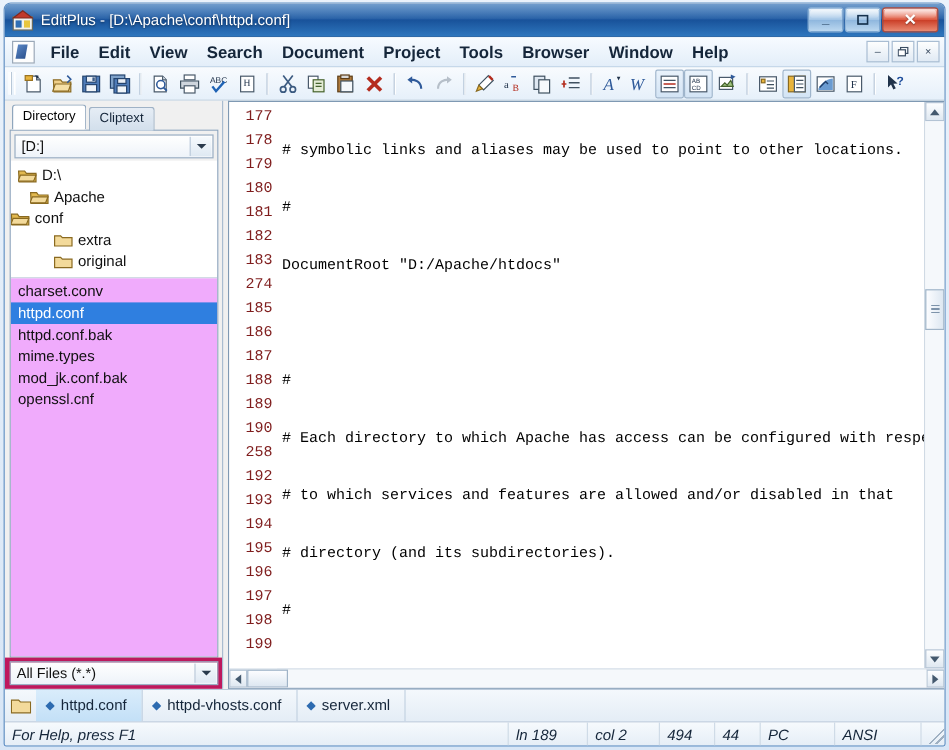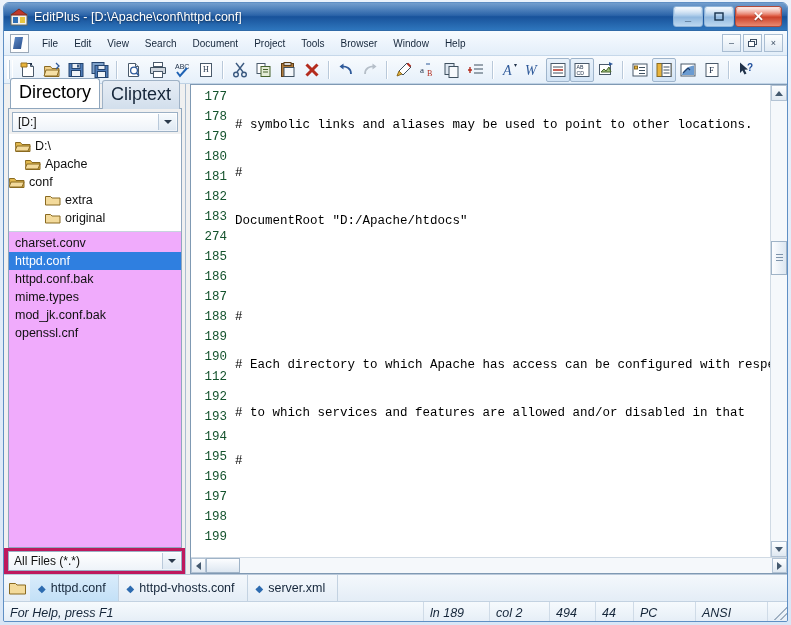--- a/index.html
+++ b/index.html
@@ -94,22 +94,22 @@
     position: relative; flex: none;
   }
   .menu-appicon::before {
     content: ""; position:absolute; left:3px; top:2px;
     width:8px; height:12px;
     background: linear-gradient(135deg,#5a86c4,#2c528e);
     transform: skewX(-10deg);
   }
   .menu-item {
     padding: 3px 8px;
-    color: #15263a; font-size: 10px;
-    white-space: nowrap; cursor: default;
+    color: #15263a; font-size: 14px;
+    white-space: nowrap; cursor: default; font-weight: bold;
   }
   .mdi-btns { position:absolute; right:4px; top:3px; display:flex; }
   .mdi-btn {
     width: 17px; height: 16px; margin-left: 2px;
     border: 1px solid #a9bdd2;
     background: linear-gradient(180deg,#fdfefe,#e0eaf4);
     display:flex;align-items:center;justify-content:center;
     color:#3a4c61;font-size:9px;line-height:1;
   }
 
@@ -153,21 +153,21 @@
     background: #f0f0f0;
     display: flex; flex-direction: column;
     border-right: 1px solid #a9bcd0;
     box-sizing: border-box;
     position: relative;
   }
   .side-tabs { height: 24px; display:flex; align-items:flex-end; padding-left:6px;
     background: transparent; position:relative; }
   .side-tab {
     padding: 3px 8px 4px 8px;
-    font-size: 18px; color:#15263a;
+    font-size: 11px; color:#15263a;
     border:1px solid #9fb2c6; border-bottom:none;
     border-radius: 3px 3px 0 0;
     background: linear-gradient(180deg,#e6edf5,#d2dfec);
     margin-right: 2px;
     position: relative; top:1px;
   }
   .side-tab.active {
     background: #ffffff;
     color:#000;
     top:0; padding-bottom:5px;
@@ -244,21 +244,21 @@
   .ruler .caretmark {
     position:absolute; left:46px; top:1px; width:8px; height:10px;
     background:#16325c;
   }
   .edit-area { flex:1 1 auto; position:relative; overflow:hidden; display:flex; }
   .gutter {
     width: 40px; flex:none;
     background:#ffffff;
     font-family:"Liberation Mono","DejaVu Sans Mono",monospace;
     font-size:12.5px;
-    color:#14532d;
+    color:#7f1d1d;
     text-align:right;
     padding-top:2px;
     box-sizing:border-box;
     position:relative;
   }
   .gutter .gl { height:20px; line-height:20px; padding-right:4px; position:relative; }
   .code {
     flex:1 1 auto; position:relative;
     font-family:"Liberation Mono","DejaVu Sans Mono",monospace;
     font-size:12.5px; color:#000000;
@@ -727,40 +727,41 @@
             <div class="gl">274</div>
             <div class="gl">185</div>
             <div class="gl">186</div>
             <div class="gl">187</div>
             <div class="gl">188</div>
             <div class="gl">
               
               <span>189</span>
             </div>
             <div class="gl">190</div>
-            <div class="gl">112</div>
+            <div class="gl">258</div>
             <div class="gl">192</div>
             <div class="gl">193</div>
             <div class="gl">194</div>
             <div class="gl">195</div>
             <div class="gl">196</div>
             <div class="gl">197</div>
             <div class="gl">198</div>
             <div class="gl">199</div>
 
           </div>
 
           <div class="code">
             <div class="cl"># symbolic links and aliases may be used to point to other locations.</div>
             <div class="cl">#</div>
             <div class="cl">DocumentRoot "D:/Apache/htdocs"</div>
             <div class="cl"></div>
             <div class="cl">#</div>
             <div class="cl"># Each directory to which Apache has access can be configured with respect</div>
             <div class="cl"># to which services and features are allowed and/or disabled in that</div>
+            <div class="cl"># directory (and its subdirectories).</div>
             <div class="cl">#</div>
             
             
             
             
             
             
             
             
             

